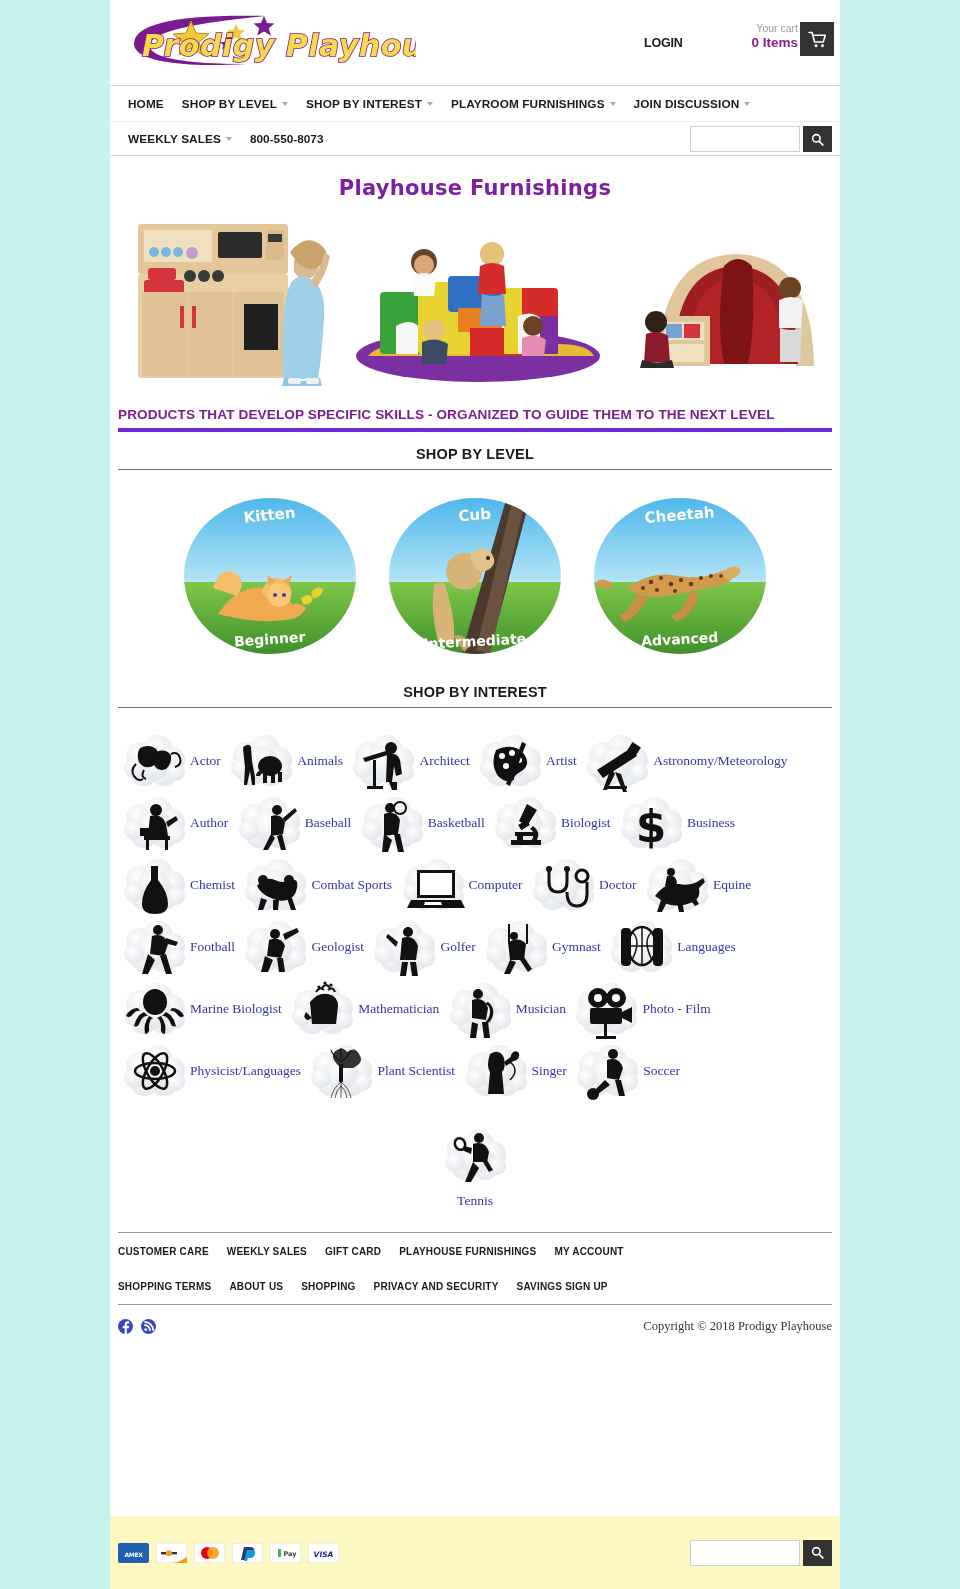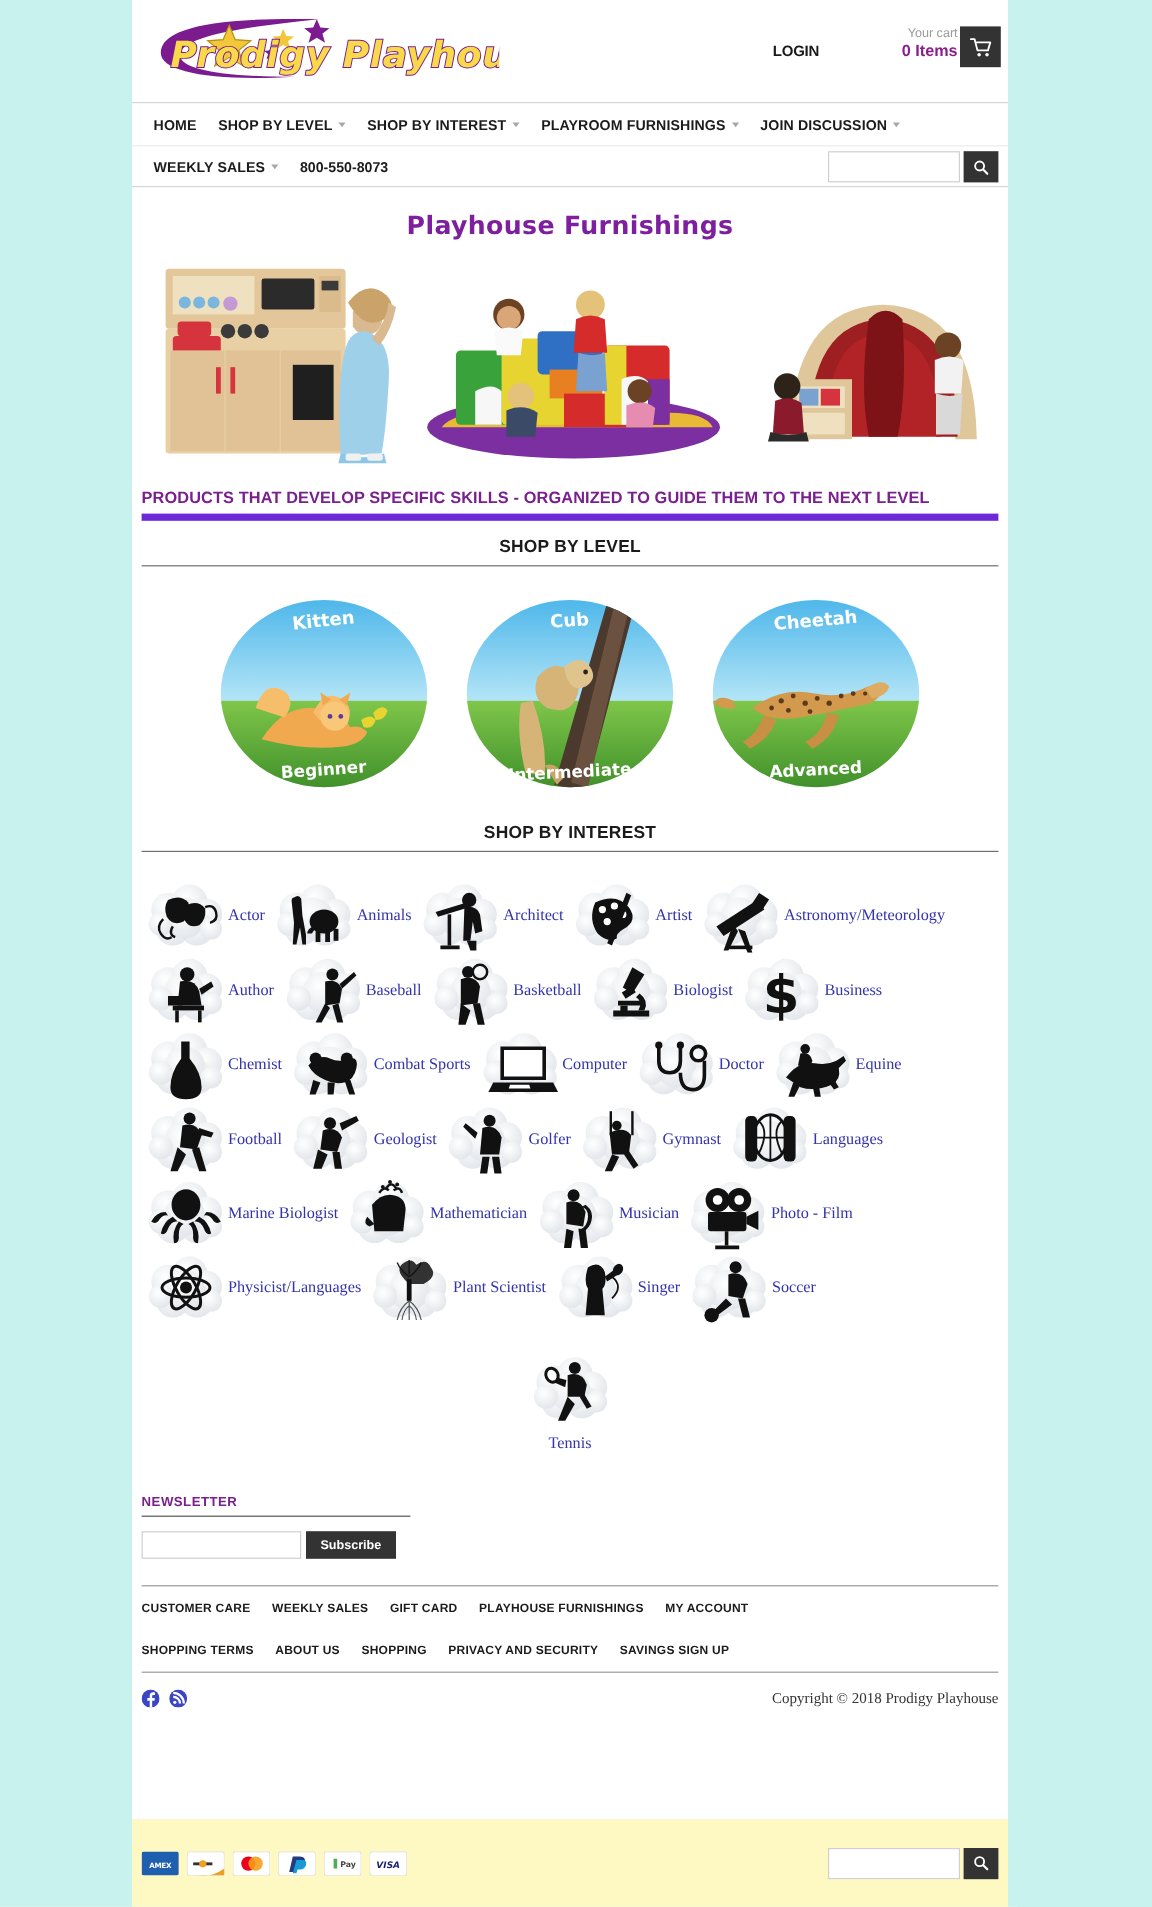--- a/index.html
+++ b/index.html
@@ -69,21 +69,21 @@
   .banner-title {
     position:absolute; left:0; right:0; top:8px; text-align:center;
     font-size:21px; font-weight:bold; color:#7d1f9e;
     font-family:"DejaVu Sans", sans-serif; letter-spacing:0.3px;
   }
   .banner-imgs { position:absolute; left:0; top:28px; width:100%; height:195px; }
 
   
   .tagline {
     margin:14px 8px 0 8px; padding-bottom:6px;
-    border-bottom:6px solid #6d28d9;
+    border-bottom:4px solid #6d28d9;
     font-size:13.6px; font-weight:bold; color:#7a1f8e;
     letter-spacing:0.1px;
   }
 
   
   .section-head {
     margin:14px 8px 0 8px; padding-bottom:7px;
     border-bottom:1px solid #6f6f6f;
     text-align:center; font-size:14.5px; font-weight:bold; color:#1b1b1b;
     letter-spacing:0.2px;
@@ -1128,27 +1128,20 @@
             <path d="M34 20q12-4 16 8l-2 10-14 0z"></path>
             <path d="M33 24l-8-2-2 4 9 4z"></path>
             <ellipse cx="21" cy="20" rx="5" ry="6" transform="rotate(-25 21 20)" fill="none" stroke="#111" stroke-width="2.5"></ellipse>
             <path d="M34 38l-8 20h6l8-14z"></path>
             <path d="M44 38l6 10 4-2-6-10z"></path>
           </g>
         </svg></span>
     <a class="lbl" href="#">Tennis</a>
   </div>
 
-  <div class="newsletter">
-    <div class="nl-title">NEWSLETTER</div>
-    <div class="nl-form">
-      <input class="nl-input" type="text" placeholder="" style="">
-      <button class="nl-btn">Subscribe</button>
-    </div>
-  </div>
 
   <div class="foot-sep"></div>
   <div class="foot-links">
     <div class="foot-row" id="foot-row-1">
         <a class="foot-link" href="#">CUSTOMER CARE</a>
         <a class="foot-link" href="#">WEEKLY SALES</a>
         <a class="foot-link" href="#">GIFT CARD</a>
         <a class="foot-link" href="#">PLAYHOUSE FURNISHINGS</a>
         <a class="foot-link" href="#">MY ACCOUNT</a>
       </div>

